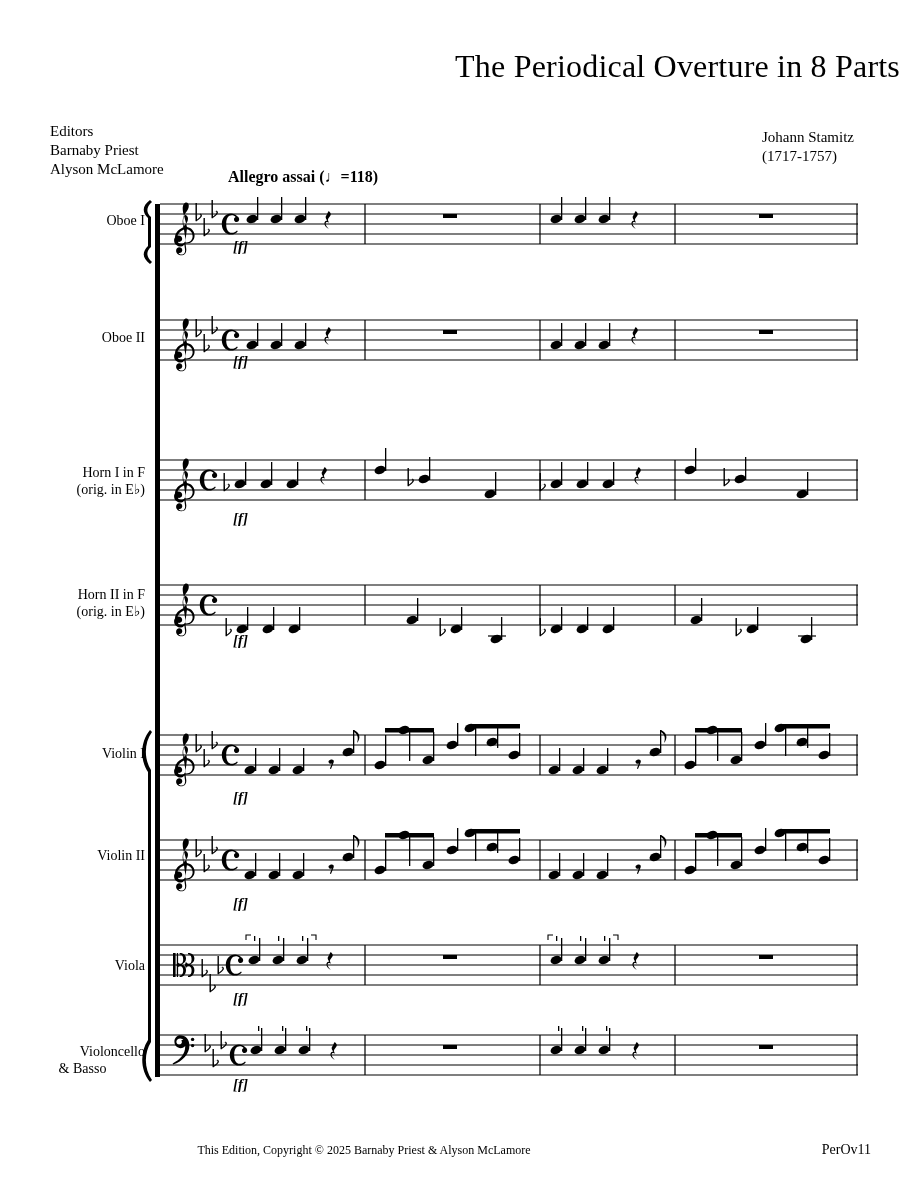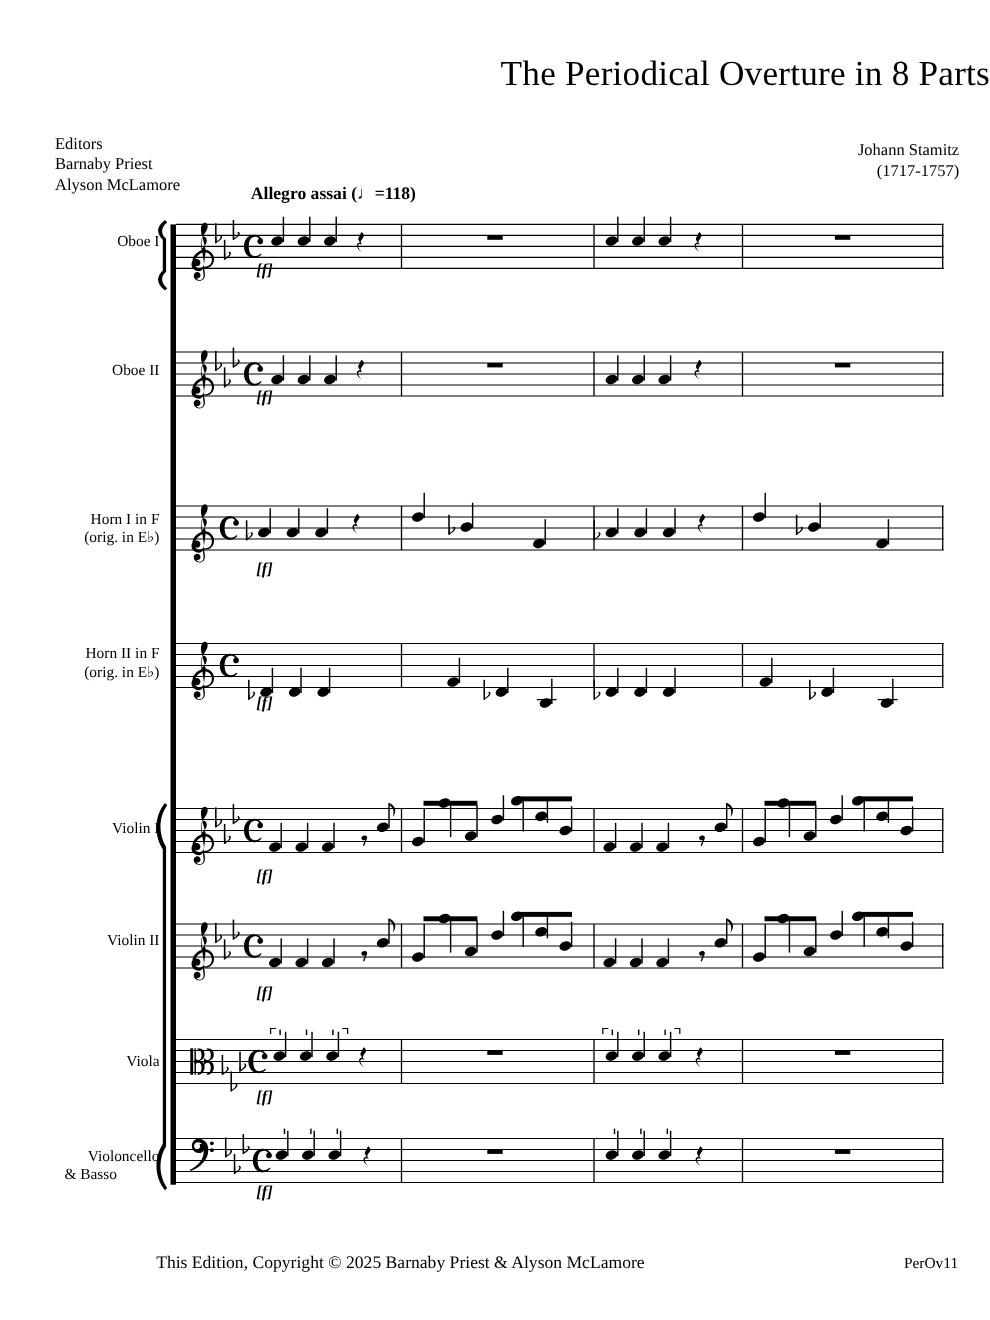--- a/index.html
+++ b/index.html
@@ -21,30 +21,30 @@
   .subtitle{
     position:absolute;top:92px;left:0;width:900px;
     text-align:center;font-size:26px;
   }
   .editors{
     position:absolute;top:102px;left:50px;
     font-family:"Liberation Serif", serif;
     font-size:15px;line-height:19px;margin-top:20px;
   }
   .composer{
-    position:absolute;top:128px;right:28px;
-    text-align:right;font-size:15px;line-height:19px;
+    position:absolute;top:128px;right:46px;
+    font-size:15px;line-height:19px;
   }
   .tempo{
     position:absolute;top:168px;left:228px;
     font-size:16px;font-weight:bold;
   }
   .footer{
     position:absolute;bottom:42px;left:0;width:728px;text-align:center;
-    font-size:16px;
+    font-size:12px;
   }
   .folio{
     position:absolute;bottom:42px;right:29px;font-size:14px;
   }
 
   
   .score{position:absolute;left:0;top:0;width:900px;height:1200px;}
   .staff-label{
     position:absolute;text-align:right;font-size:14px;line-height:17px;
   }

